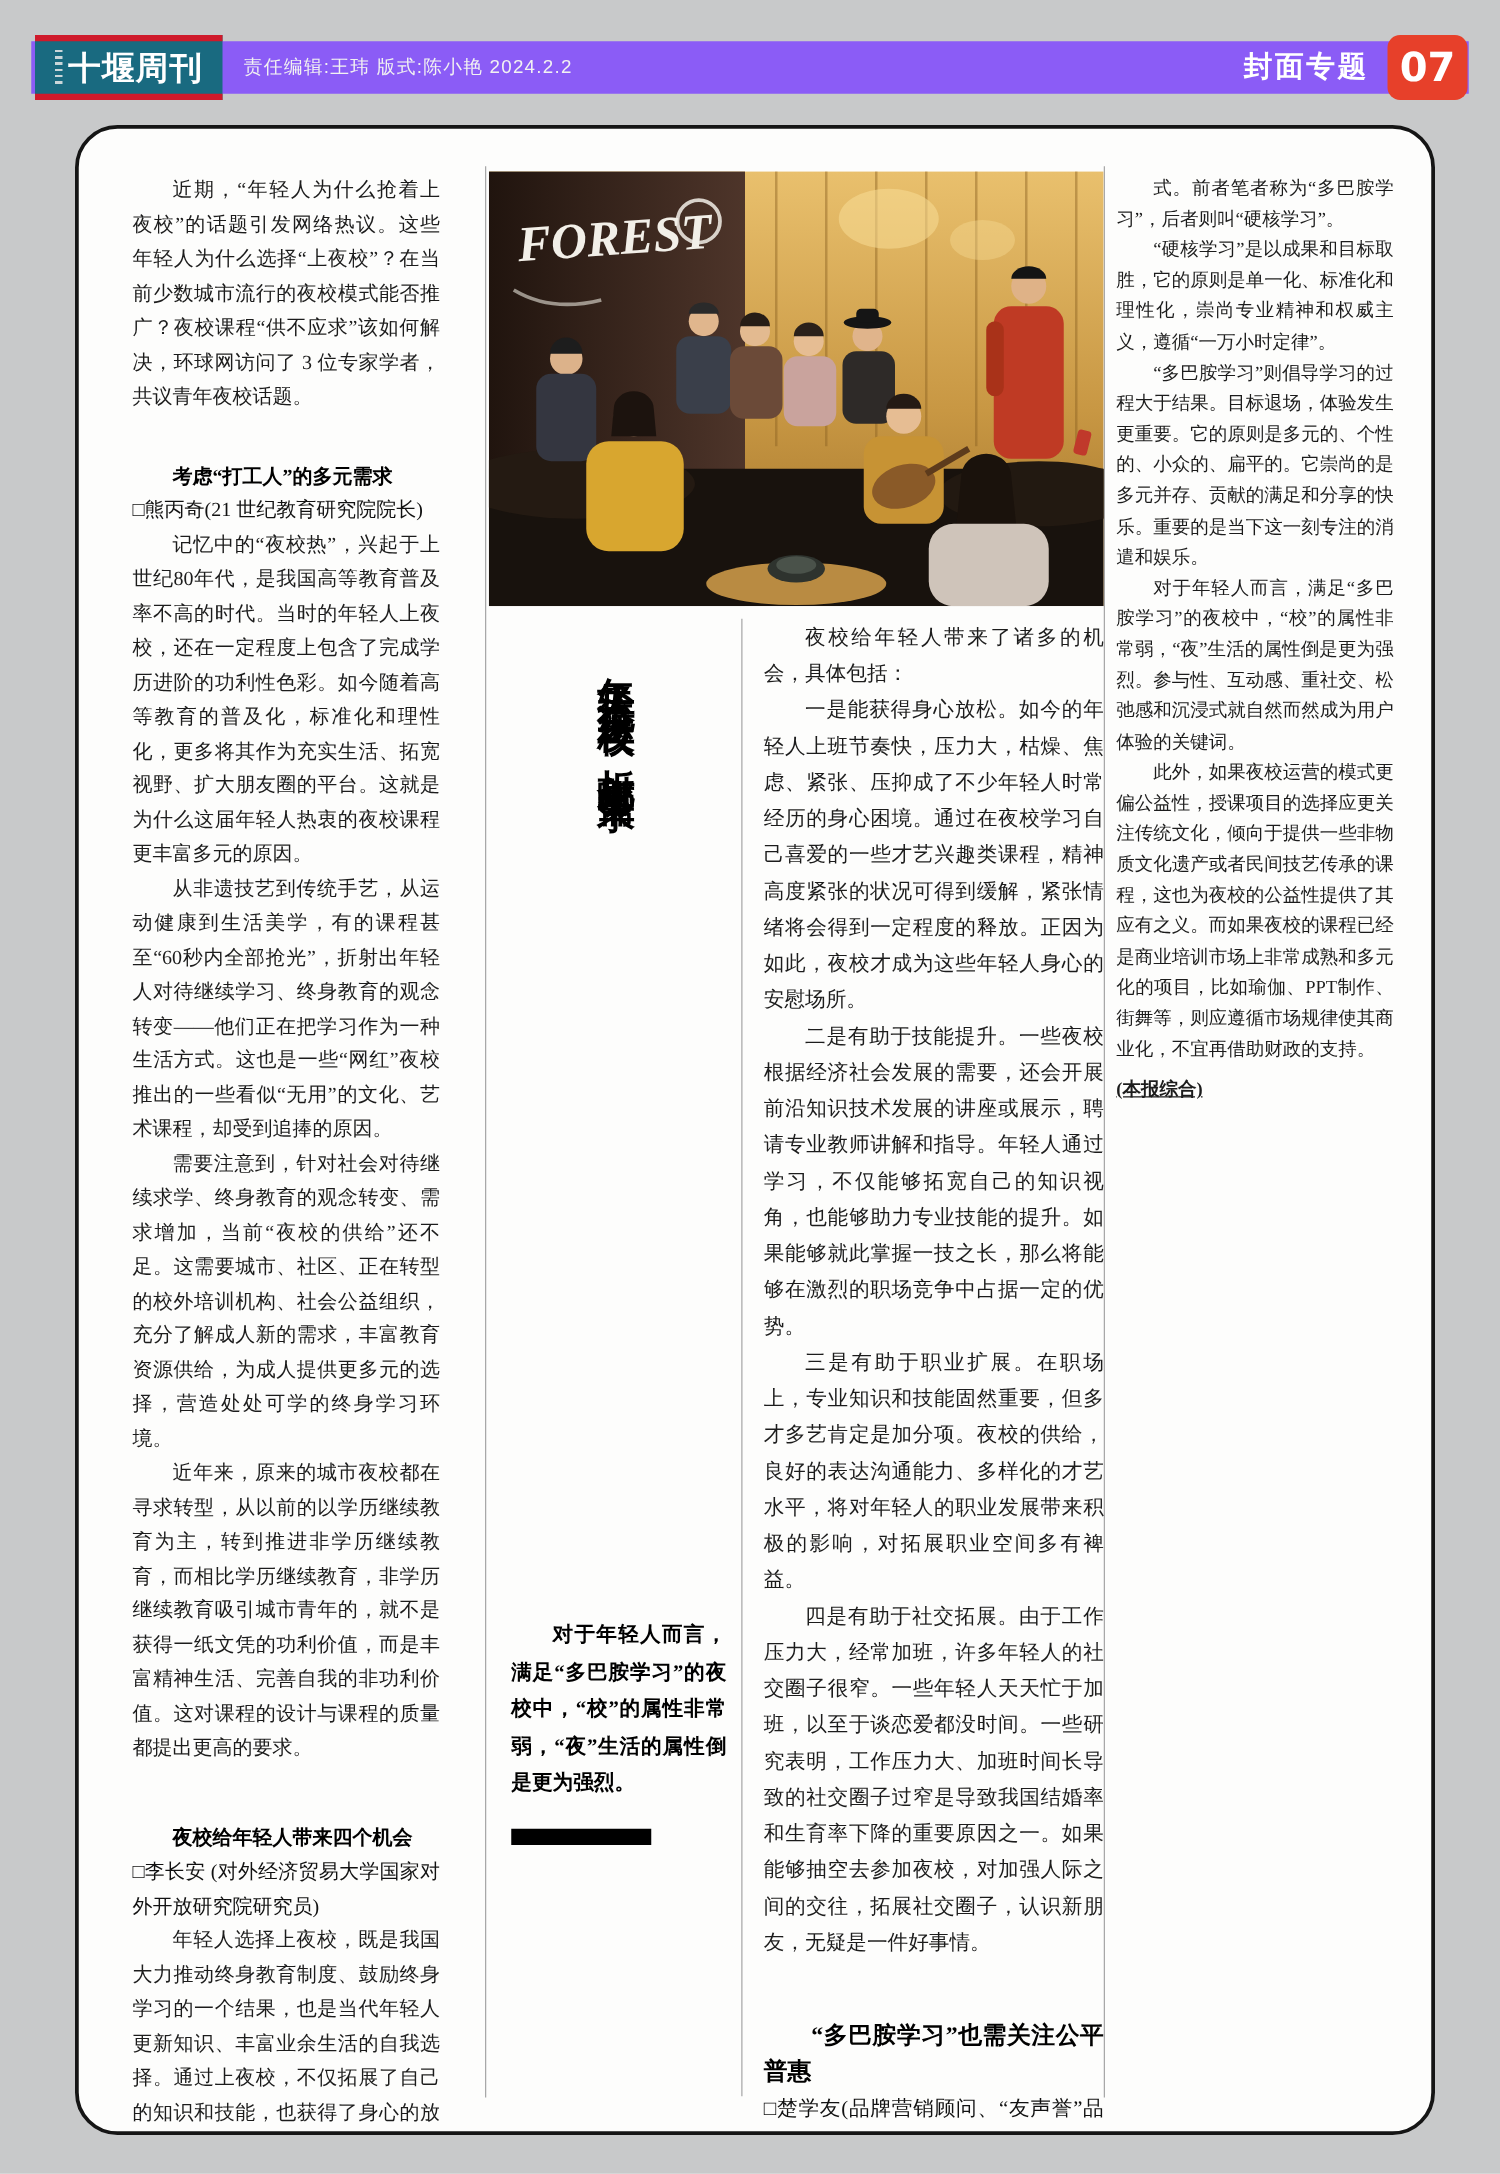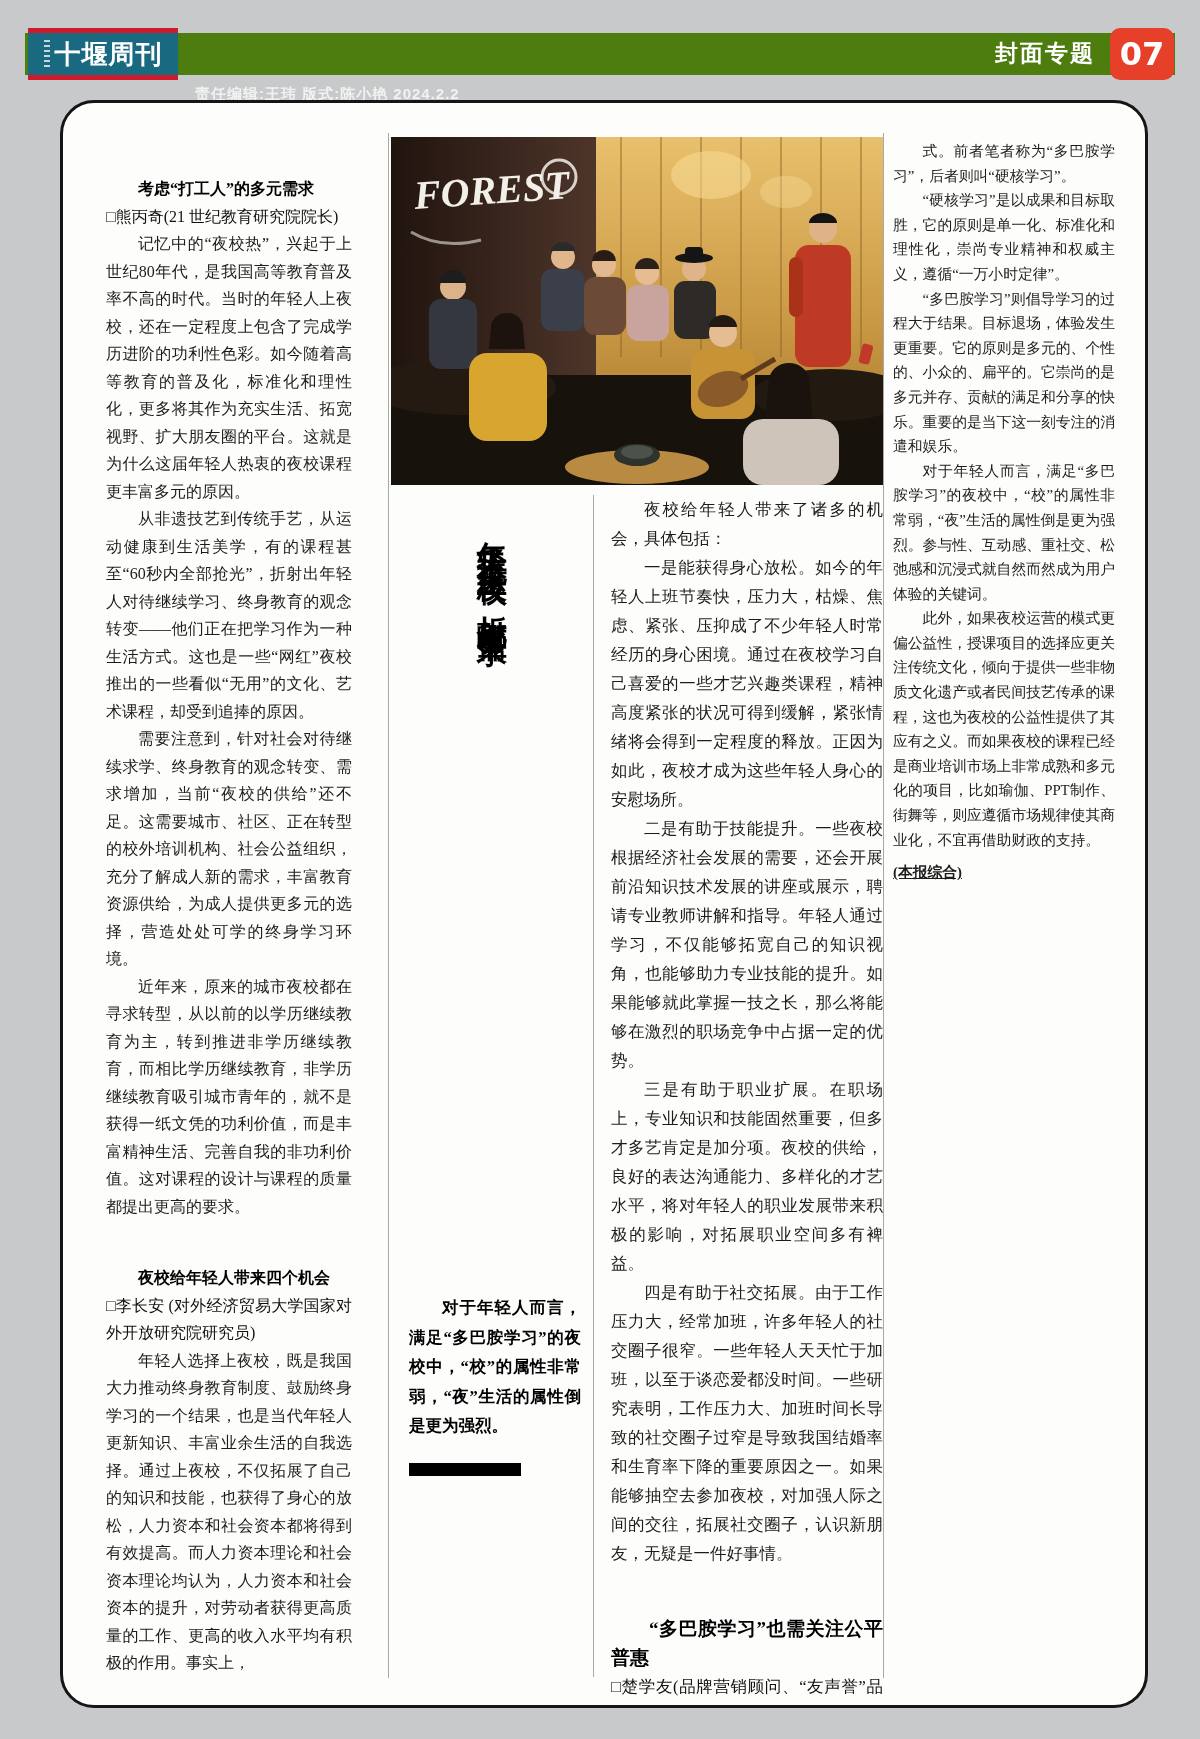--- a/index.html
+++ b/index.html
@@ -2,29 +2,29 @@
 <html><head>
 <meta charset="utf-8">
 <style>
   html,body{margin:0;padding:0;}
   body{
     width:1200px;height:1739px;position:relative;overflow:hidden;
     background:#c8c9ca;
     font-family:"Liberation Serif","DejaVu Serif",serif;
   }
   
-  .header-bar{position:absolute;left:25px;top:33px;width:1150px;height:42px;background:#4d7c0f;}
+  .header-bar{position:absolute;left:25px;top:33px;width:1150px;height:42px;background:#8b5cf6;}
   .masthead{position:absolute;left:3px;top:-5px;width:150px;height:42px;
     background:#196a80;border-top:5px solid #cf1a2b;border-bottom:5px solid #cf1a2b;
     display:flex;align-items:center;justify-content:center;}
   .masthead-mark{width:6px;height:28px;margin-right:5px;opacity:.85;
     background:repeating-linear-gradient(#e9e9e9 0 2px,transparent 2px 5px);}
   .masthead-title{color:#fff;font-weight:bold;font-size:26px;letter-spacing:1px;white-space:nowrap;}
   .editors{position:absolute;left:170px;top:0;height:42px;line-height:42px;color:#f2f2f2;
-    font-family:"Liberation Sans","DejaVu Sans",sans-serif;font-weight:bold;font-size:15px;letter-spacing:1px;white-space:nowrap;margin-top:40px;}
+    font-family:"Liberation Sans","DejaVu Sans",sans-serif;font-weight:normal;font-size:15px;letter-spacing:1px;white-space:nowrap;}
   .section-label{position:absolute;right:80px;top:0;height:42px;line-height:42px;color:#ffffff;
     font-weight:bold;font-size:23px;letter-spacing:2px;white-space:nowrap;}
   .page-badge{position:absolute;right:1px;top:-5px;width:64px;height:52px;background:#e7402a;
     border-radius:10px;display:flex;align-items:center;justify-content:center;
     color:#fff;font-family:"DejaVu Sans","Liberation Sans",sans-serif;font-weight:bold;font-size:32px;}
   
   .paper{position:absolute;left:60px;top:100px;width:1082px;height:1602px;background:#fdfdfc;
     border:3px solid #151515;border-radius:34px;overflow:hidden;}
   .vrule{position:absolute;width:1px;background:#a8a8a8;}
   #rule-a{left:325px;top:30px;height:1545px;}
@@ -165,20 +165,21 @@
   <div class="headline-box">
     <div class="v-headline">年轻人流行『上夜校』，折射哪些需求</div>
   </div>
 
   <div class="quote-block">
     <p class="quote-text">对于年轻人而言，满足“多巴胺学习”的夜校中，“校”的属性非常弱，“夜”生活的属性倒是更为强烈。</p>
     <div class="quote-bar"></div>
   </div>
 
   <div class="col col1">
+    <p>近期，“年轻人为什么抢着上夜校”的话题引发网络热议。这些年轻人为什么选择“上夜校”？在当前少数城市流行的夜校模式能否推广？夜校课程“供不应求”该如何解决，环球网访问了 3 位专家学者，共议青年夜校话题。</p>
     <p class="sec-title first">考虑“打工人”的多元需求</p>
     <p class="byline">□熊丙奇(21 世纪教育研究院院长)</p>
     <p>记忆中的“夜校热”，兴起于上世纪80年代，是我国高等教育普及率不高的时代。当时的年轻人上夜校，还在一定程度上包含了完成学历进阶的功利性色彩。如今随着高等教育的普及化，标准化和理性化，更多将其作为充实生活、拓宽视野、扩大朋友圈的平台。这就是为什么这届年轻人热衷的夜校课程更丰富多元的原因。</p>
     <p>从非遗技艺到传统手艺，从运动健康到生活美学，有的课程甚至“60秒内全部抢光”，折射出年轻人对待继续学习、终身教育的观念转变——他们正在把学习作为一种生活方式。这也是一些“网红”夜校推出的一些看似“无用”的文化、艺术课程，却受到追捧的原因。</p>
     <p>需要注意到，针对社会对待继续求学、终身教育的观念转变、需求增加，当前“夜校的供给”还不足。这需要城市、社区、正在转型的校外培训机构、社会公益组织，充分了解成人新的需求，丰富教育资源供给，为成人提供更多元的选择，营造处处可学的终身学习环境。</p>
     <p>近年来，原来的城市夜校都在寻求转型，从以前的以学历继续教育为主，转到推进非学历继续教育，而相比学历继续教育，非学历继续教育吸引城市青年的，就不是获得一纸文凭的功利价值，而是丰富精神生活、完善自我的非功利价值。这对课程的设计与课程的质量都提出更高的要求。</p>
     <p class="sec-title second">夜校给年轻人带来四个机会</p>
     <p class="byline">□李长安 (对外经济贸易大学国家对外开放研究院研究员)</p>
     <p>年轻人选择上夜校，既是我国大力推动终身教育制度、鼓励终身学习的一个结果，也是当代年轻人更新知识、丰富业余生活的自我选择。通过上夜校，不仅拓展了自己的知识和技能，也获得了身心的放松，人力资本和社会资本都将得到有效提高。而人力资本理论和社会资本理论均认为，人力资本和社会资本的提升，对劳动者获得更高质量的工作、更高的收入水平均有积极的作用。事实上，</p>
   </div>

